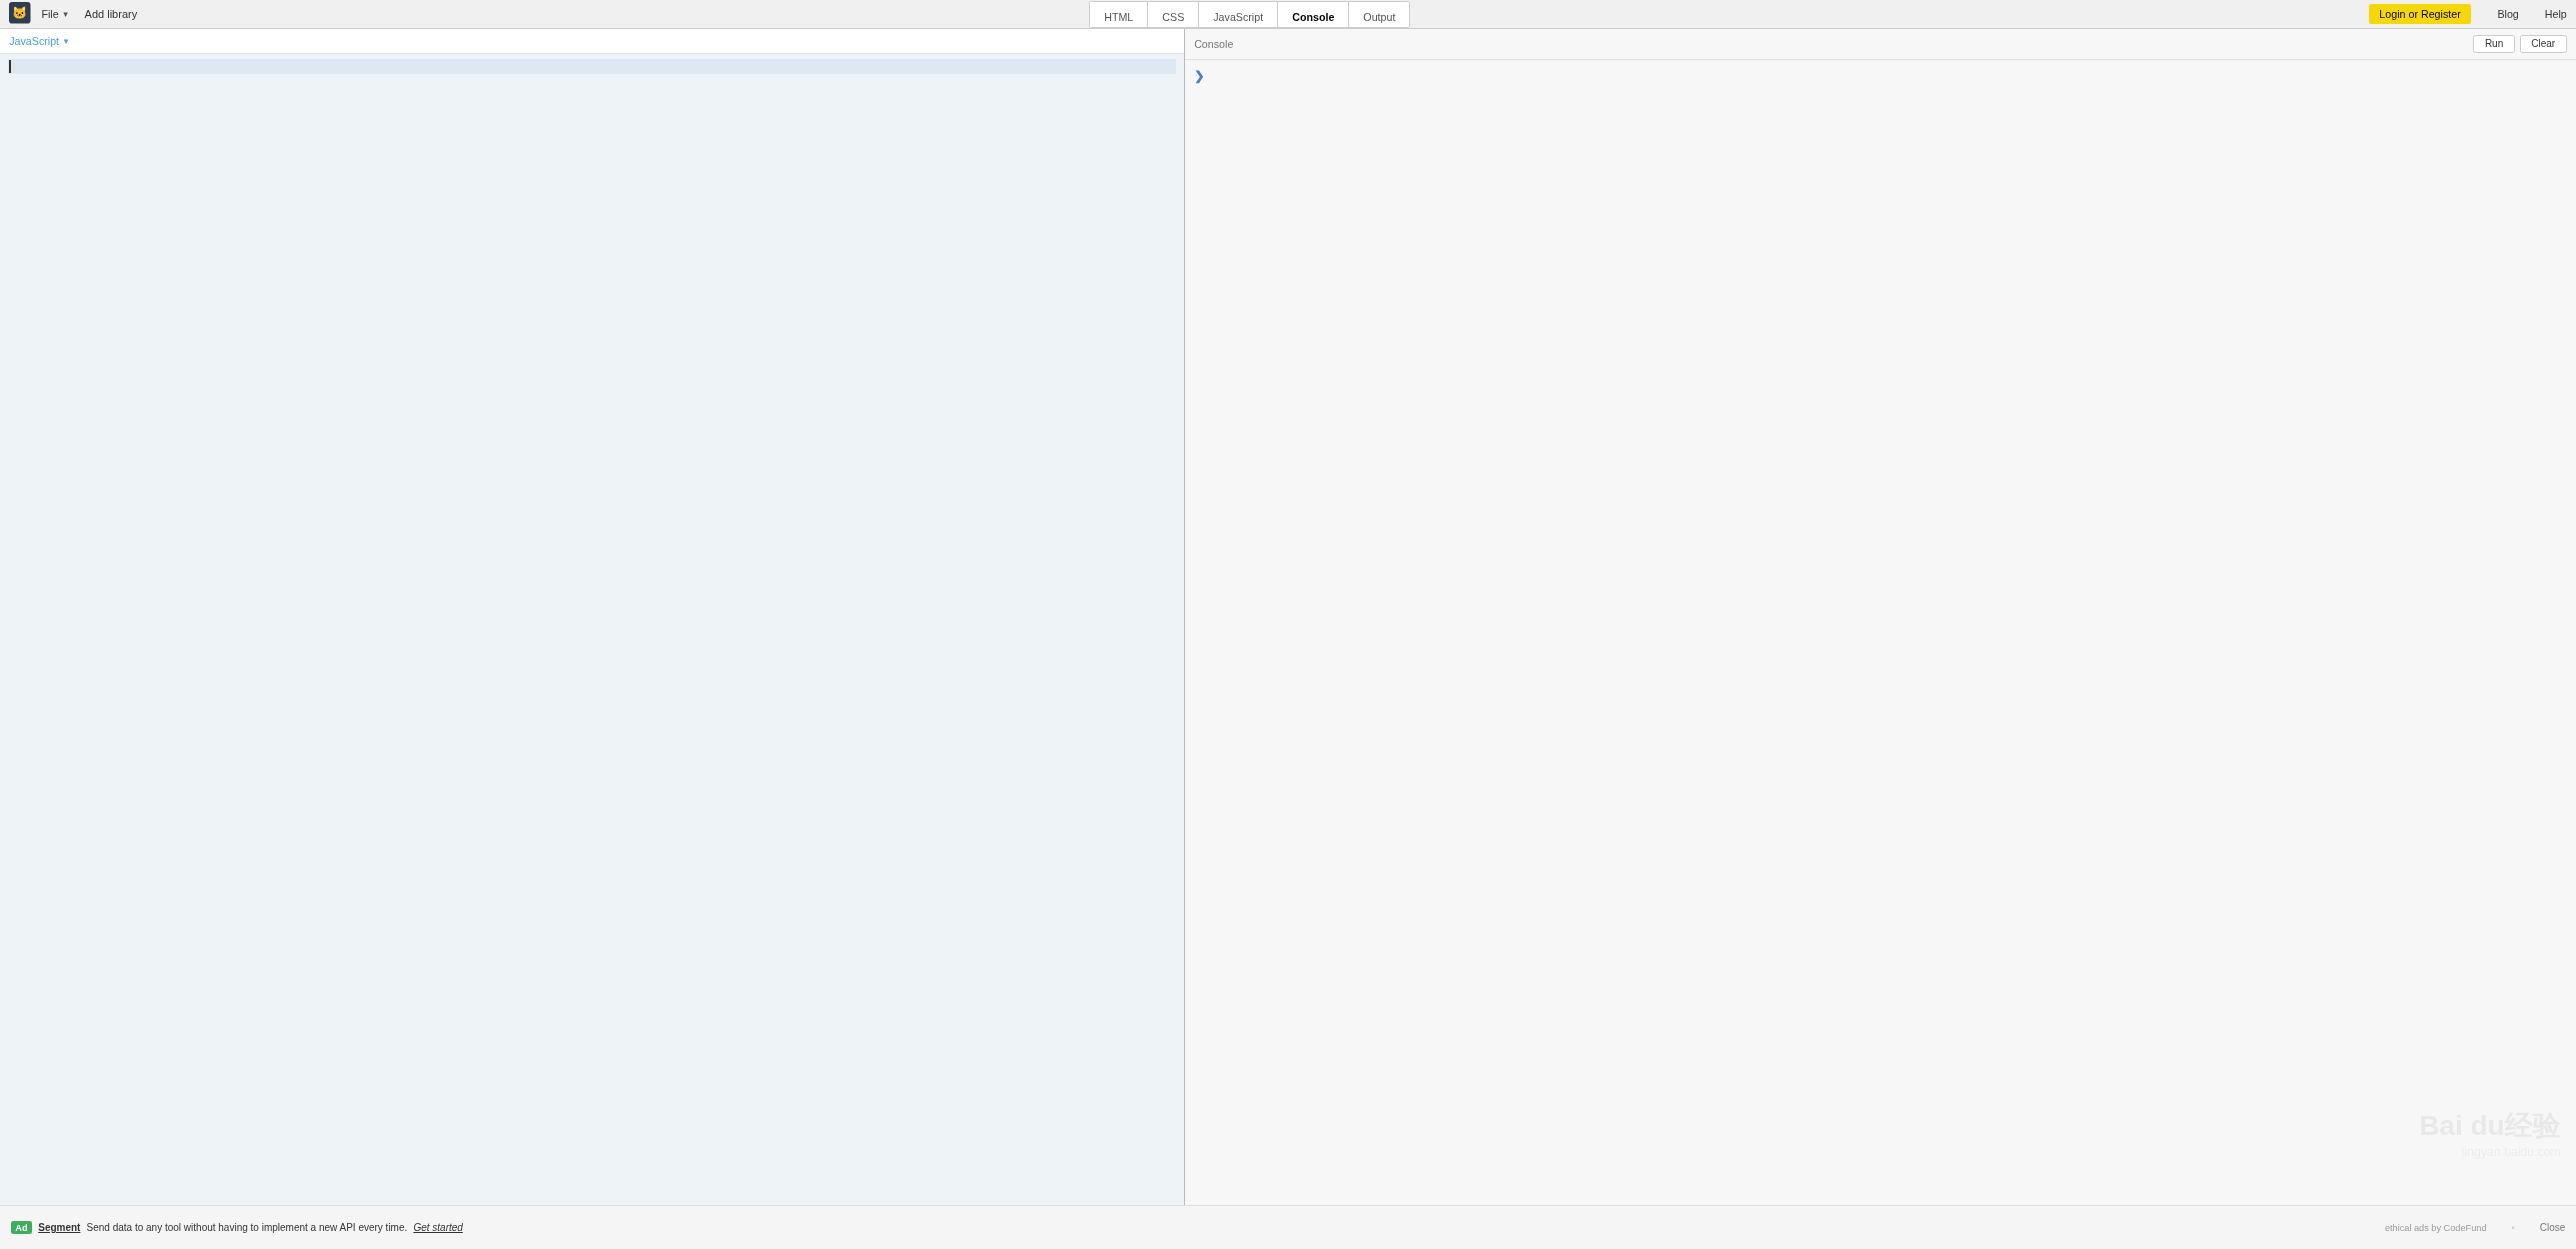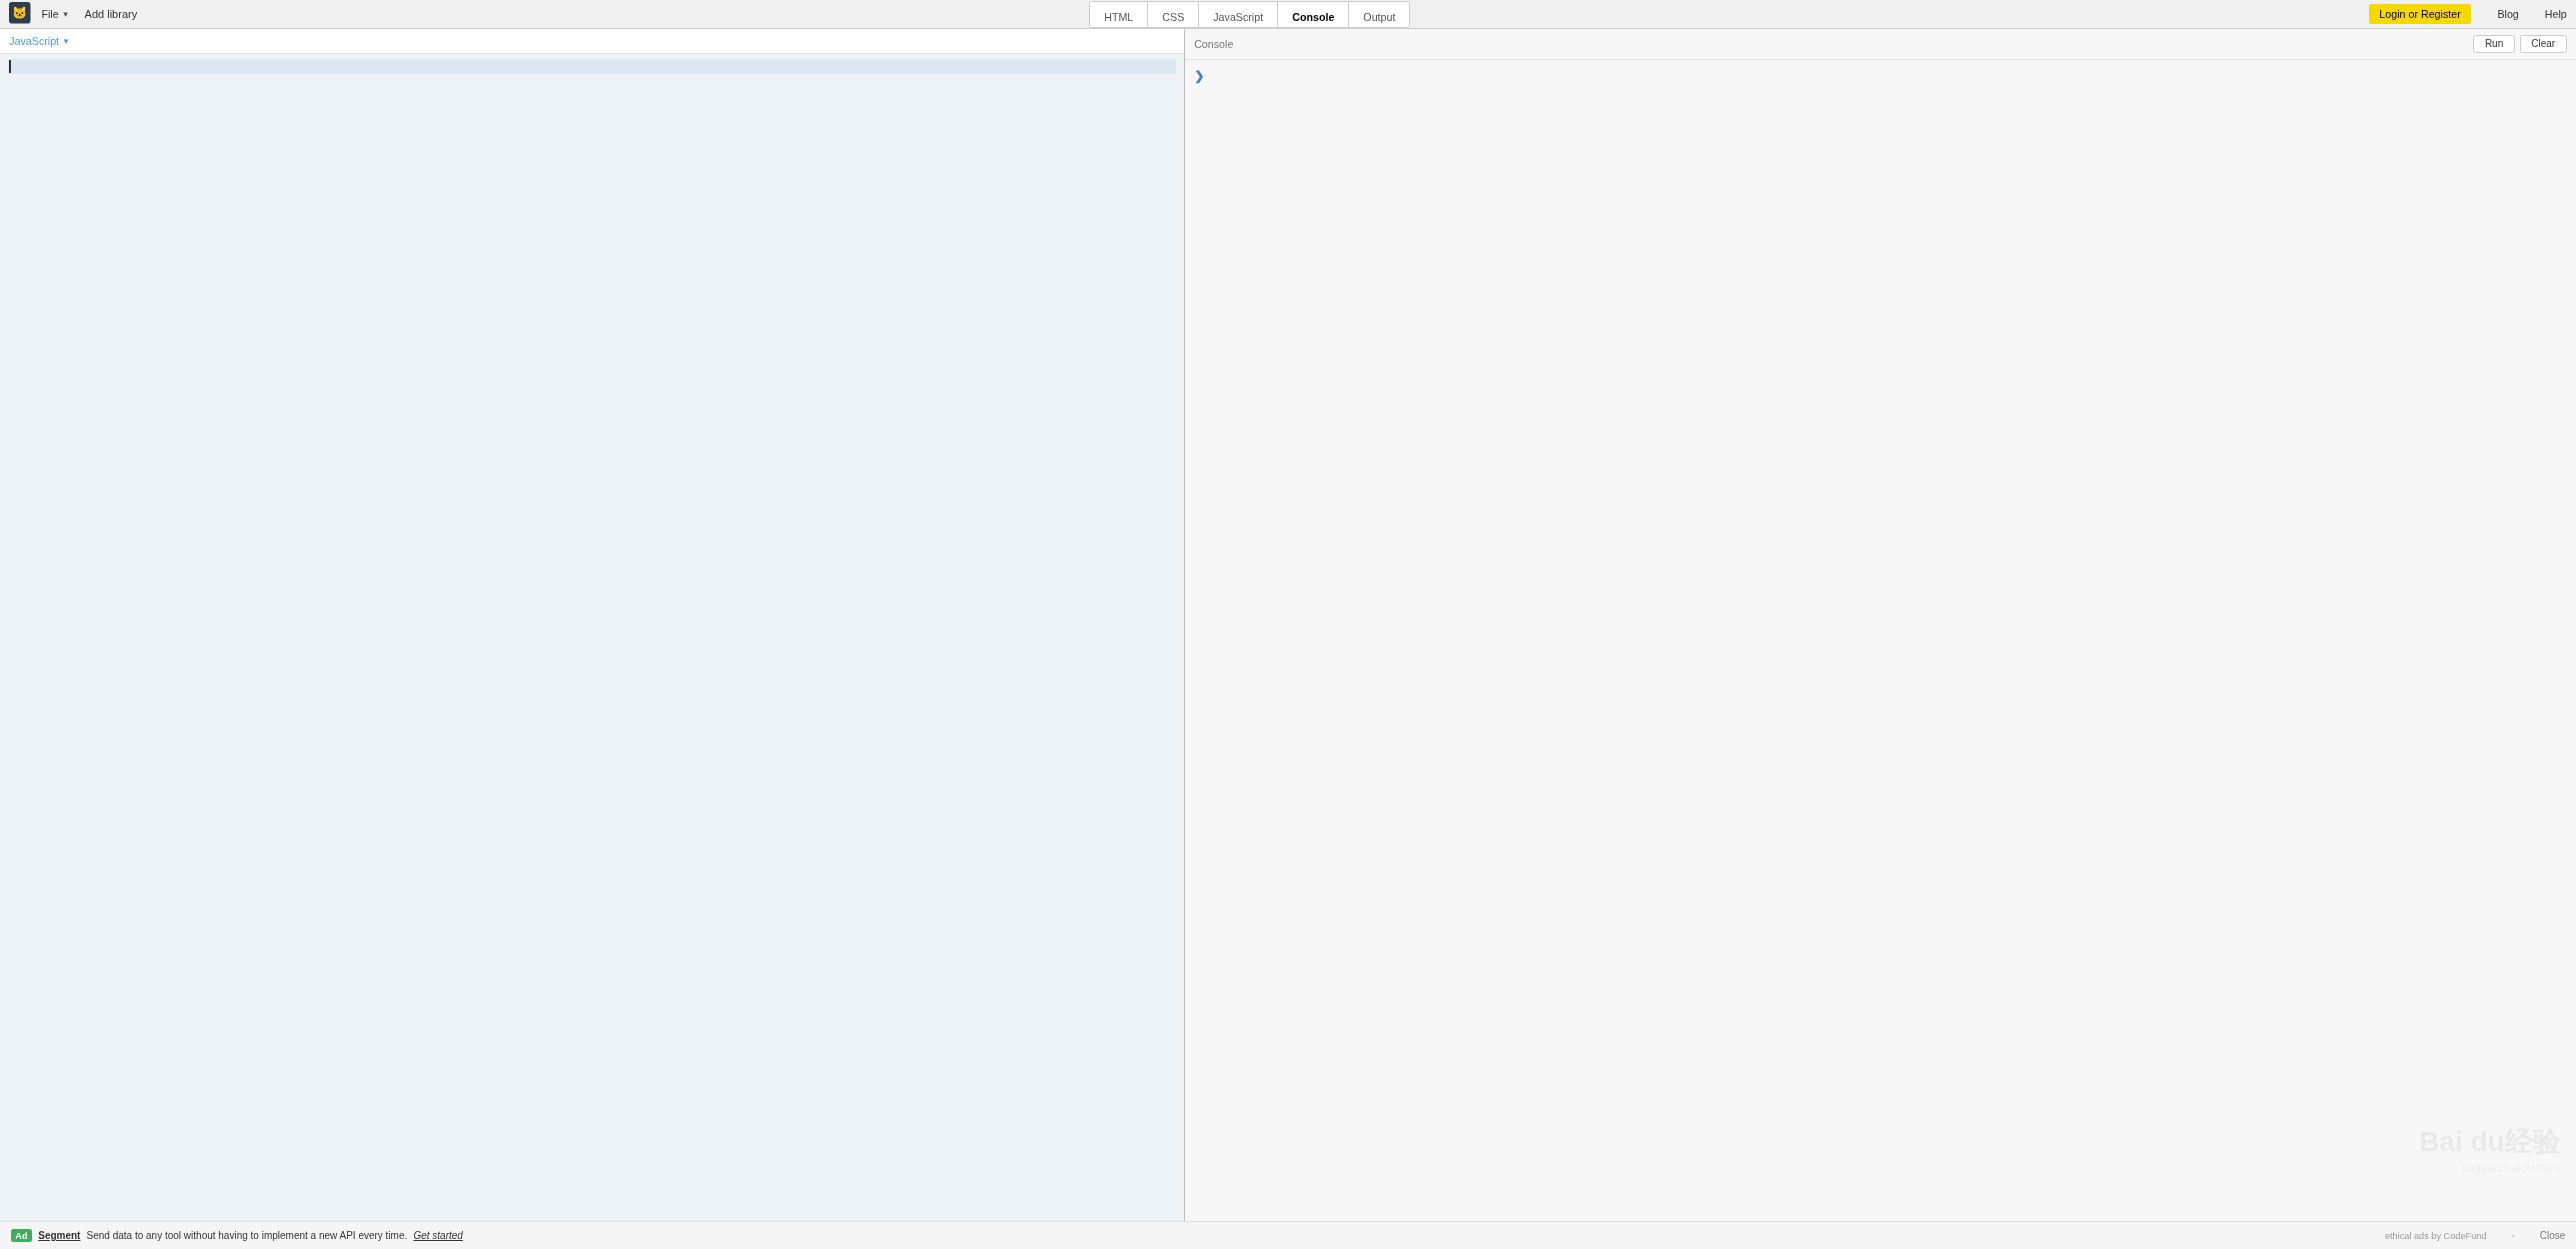--- a/index.html
+++ b/index.html
@@ -227,21 +227,21 @@
       font-weight: bold;
     }
 
     
     .ad-bar {
       display: flex;
       align-items: center;
       background: #f5f5f5;
       border-top: 0.8px solid #ddd;
       padding: 6.1px 10.7px;
-      height: 28px;
+      height: 44px;
       flex-shrink: 0;
       justify-content: space-between;
     }
 
     .ad-left {
       display: flex;
       align-items: center;
       gap: 6.1px;
       font-size: 10px;
       color: #333;

